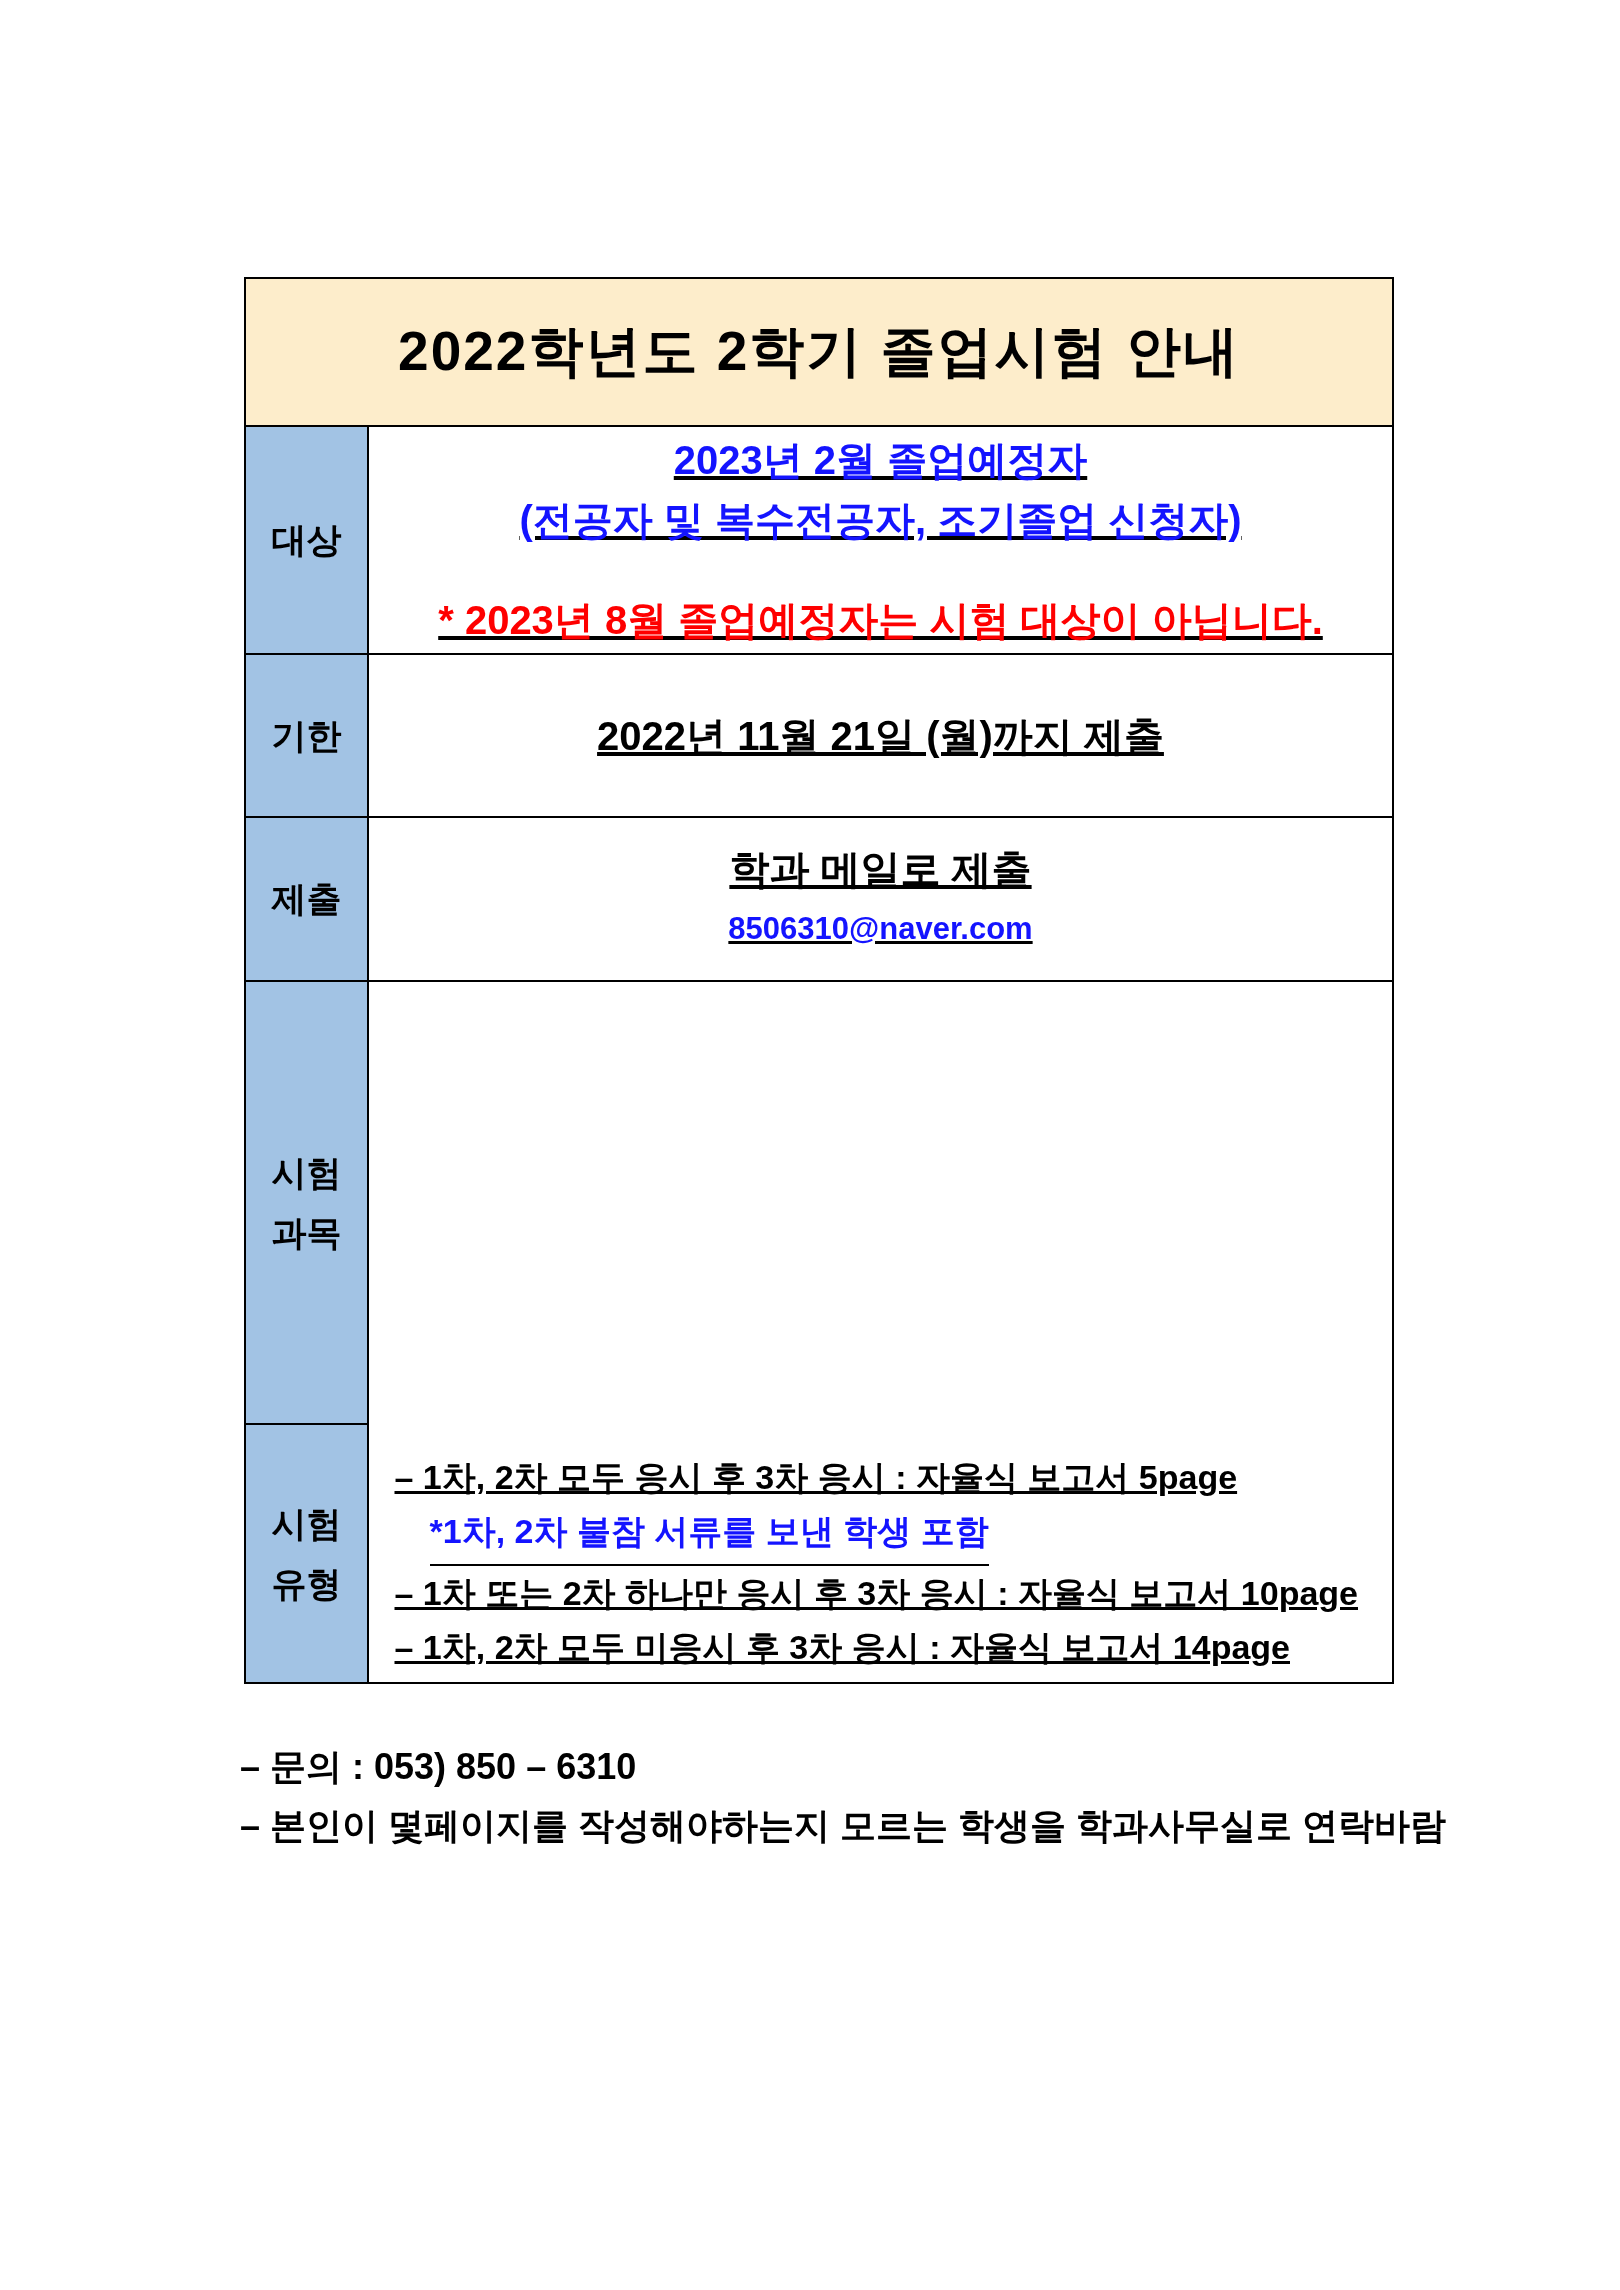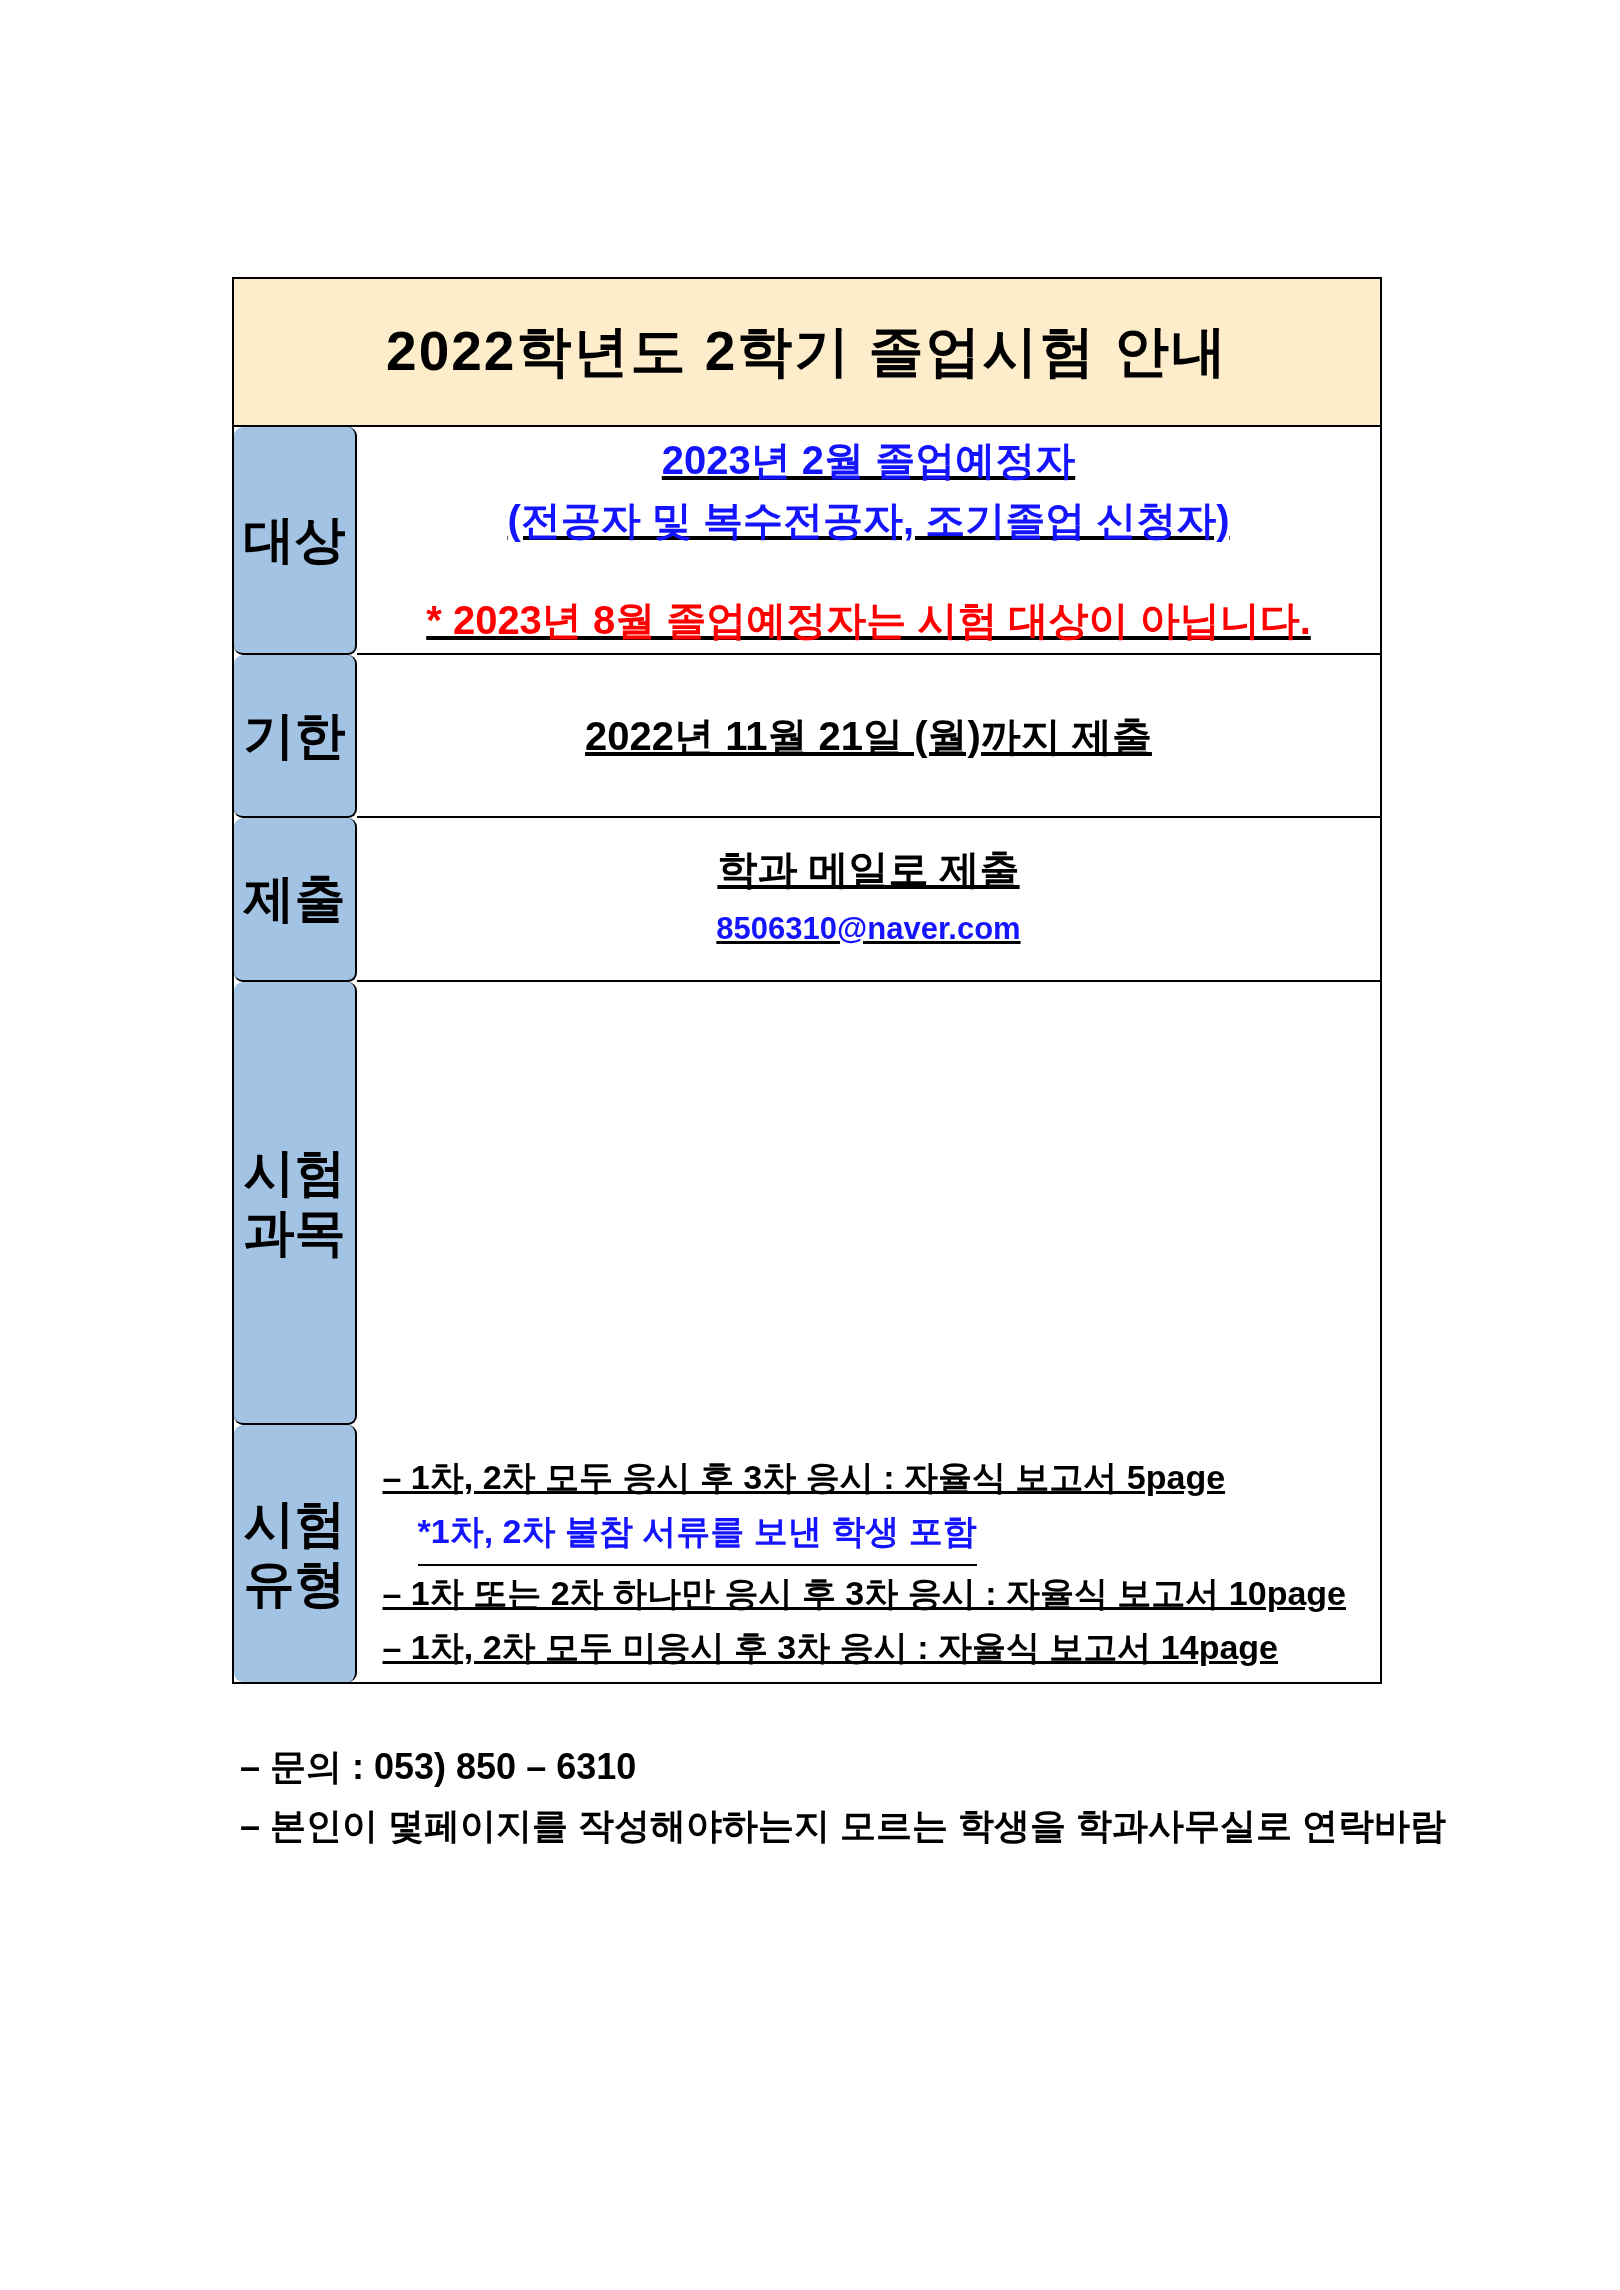--- a/index.html
+++ b/index.html
@@ -17,21 +17,21 @@
     background:#ffffff;
     font-family:"Liberation Sans","DejaVu Sans",sans-serif;
     font-weight:700;
     color:var(--text-black);
     position:relative;
   }
   .page{position:absolute;inset:0;background:#ffffff;}
 
   .doc-table{
     position:absolute;
-    left:232px;top:277px;
+    left:244px;top:277px;
     width:1150px;height:1407px;
     display:grid;
     grid-template-columns:123px 1fr;
     grid-template-rows:148px 228px 163px 164px 443px 1fr;
     border:2px solid var(--border-color);
     background:#ffffff;
   }
   .cell{min-width:0;min-height:0;}
   .title-cell{
     grid-column:1/3;grid-row:1;
@@ -39,24 +39,23 @@
     border-bottom:2px solid var(--border-color);
     display:flex;align-items:center;justify-content:center;
     font-size:55px;letter-spacing:2px;
   }
   .label-cell{
     grid-column:1;
     background:var(--label-bg);
     border-right:2px solid var(--border-color);
     border-bottom:2px solid var(--border-color);
     display:flex;flex-direction:column;align-items:center;justify-content:center;
-    font-size:51px;
+    font-size:35px;
     line-height:60px;
     text-align:center;
-    border-radius:9px;
   }
   .content-cell{
     grid-column:2;
     border-bottom:2px solid var(--border-color);
     display:flex;flex-direction:column;align-items:center;justify-content:center;
     font-size:40px;
     line-height:60px;
     text-align:center;
     text-decoration:underline;
   }

